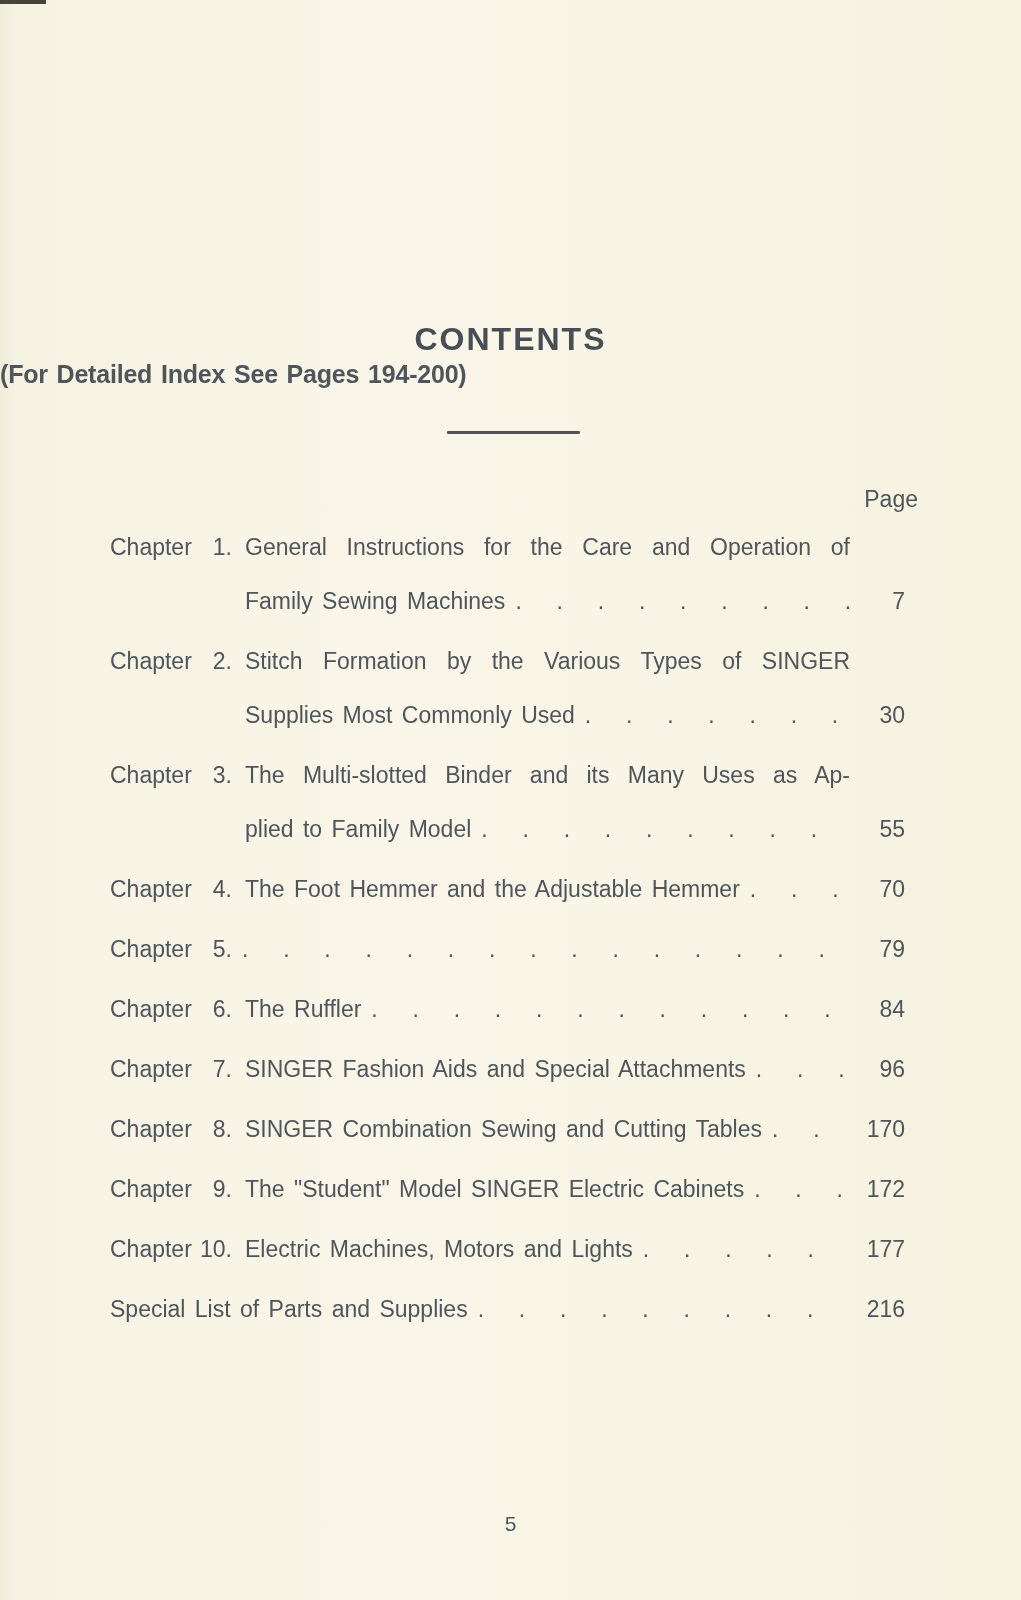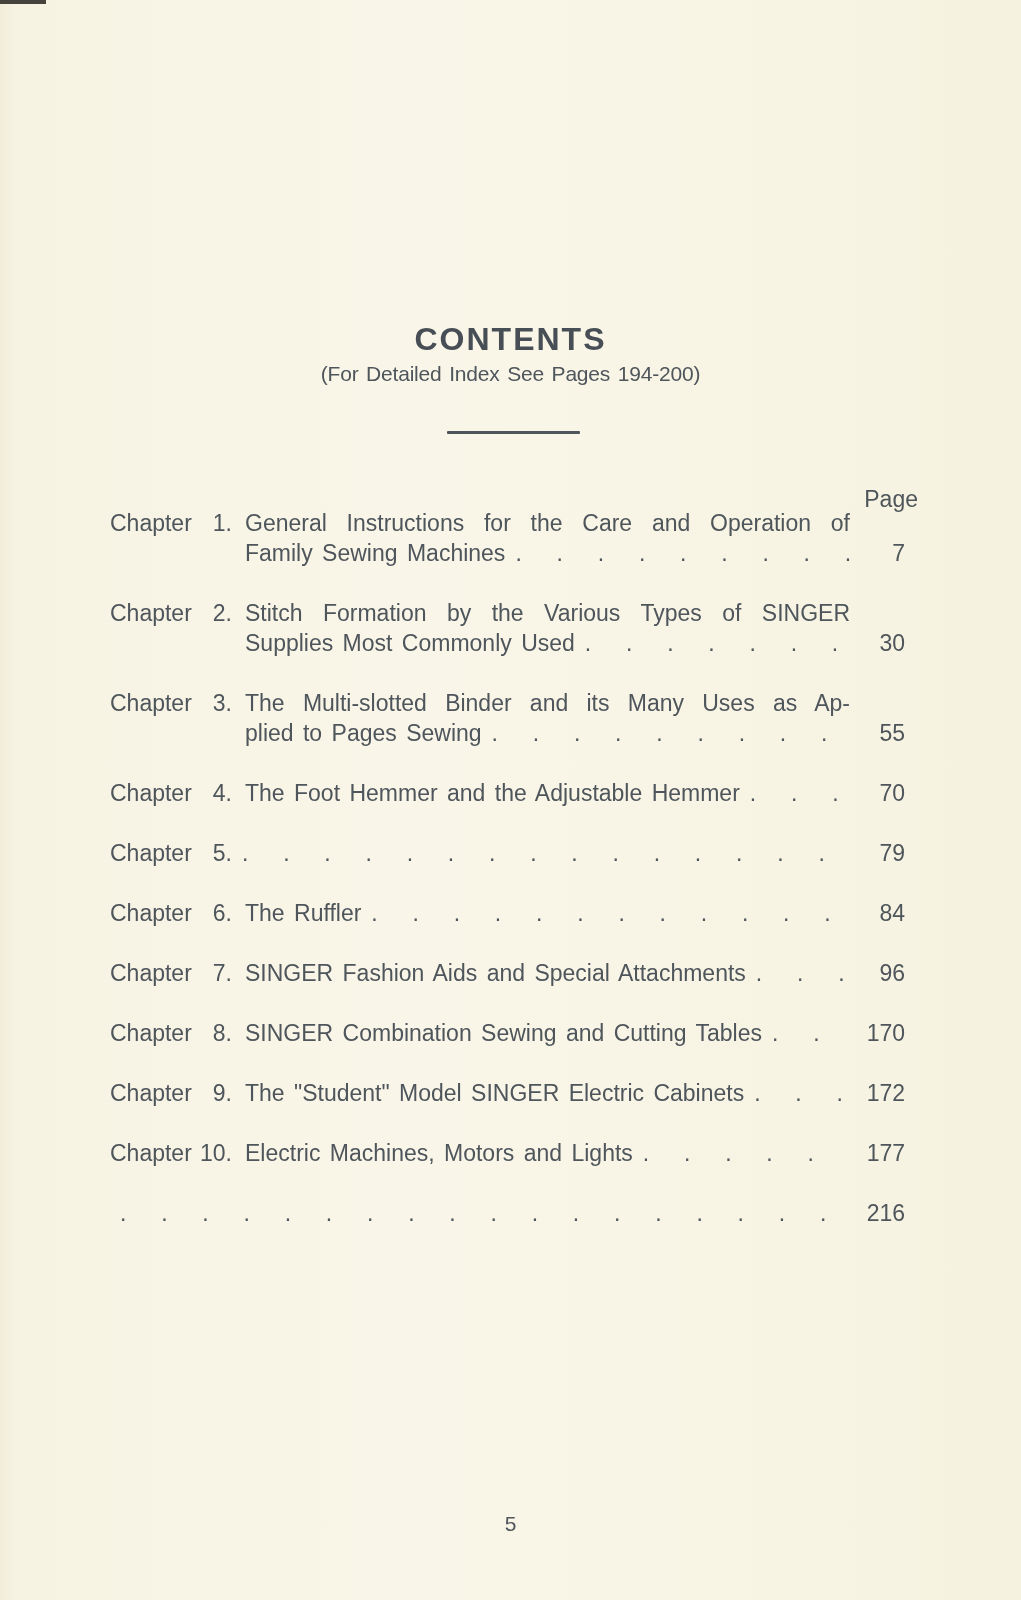--- a/index.html
+++ b/index.html
@@ -14,37 +14,37 @@
     position:absolute;top:0;left:0;width:46px;height:4px;
     background:#26231e;opacity:.85;
   }
   .page-title{
     position:absolute;top:293px;left:0;width:100%;
     text-align:center;font-size:32px;font-weight:bold;
     letter-spacing:2px;color:#474e55;line-height:36px;margin-top:28px;
   }
   .page-subtitle{
     position:absolute;top:360px;left:0;width:100%;
-    text-align:center;font-size:21px;letter-spacing:-0.2px;
-    color:#4e555b;line-height:28px;word-spacing:2px;
+    font-size:25px;letter-spacing:-0.2px;
+    color:#4e555b;line-height:28px;word-spacing:2px;font-weight:bold;
   }
   .divider{
     position:absolute;top:431px;left:447px;width:133px;height:3px;
     background:#4e555b;border-radius:1px;
   }
   .content{
     position:absolute;left:110px;width:795px;top:0;height:1368px;
   }
   .page-col-header{
     position:absolute;top:484px;right:-13px;width:200px;left:auto;
     text-align:right;font-size:23px;line-height:30px;color:#4e555b;
   }
   .toc{position:absolute;top:508px;left:0;right:0;}
   .toc-entry{margin-bottom:30px;}
-  .toc-row{display:flex;align-items:center;font-size:23px;line-height:30px;height:30px;word-spacing:3px;}
+  .toc-row{display:flex;align-items:center;font-size:23px;line-height:30px;height:30px;word-spacing:3px;margin-top:24px;}
   .col-label{flex:none;width:85px;white-space:nowrap;}
   .col-num{flex:none;width:37px;text-align:right;white-space:nowrap;}
   .col-text{padding-left:13px;white-space:nowrap;flex:none;}
   .toc-row.cont .col-text{flex:1 1 auto;white-space:normal;text-align:justify;text-align-last:justify;padding-right:0;}
   .toc-row.cont .col-page{visibility:hidden;}
   .col-leader{
     flex:1 1 0;min-width:0;overflow:hidden;white-space:pre;
     text-align:right;word-spacing:11px;padding:0 14px 0 10px;
     color:#4e555b;
   }
@@ -112,21 +112,21 @@
     <div class="toc-entry">
       <div class="toc-row cont">
         <span class="col-label">Chapter</span>
         <span class="col-num">3.</span>
         <span class="col-text">The Multi-slotted Binder and its Many Uses as Ap-</span>
         <span class="col-page"></span>
       </div>
       <div class="toc-row">
         <span class="col-label"></span>
         <span class="col-num"></span>
-        <span class="col-text">plied to Pages Sewing</span>
+        <span class="col-text">plied to Family Model</span>
         <span class="col-leader">.  .  .  .  .  .  .  .  .  .  .  .  .  .  .  .  .  .  .  .  .  .  .  .  .  .  .  .  .  .</span>
         <span class="col-page">55</span>
       </div>
     </div>
 
     <div class="toc-entry">
       <div class="toc-row">
         <span class="col-label">Chapter</span>
         <span class="col-num">4.</span>
         <span class="col-text">The Foot Hemmer and the Adjustable Hemmer</span>
@@ -189,20 +189,21 @@
         <span class="col-label">Chapter</span>
         <span class="col-num">10.</span>
         <span class="col-text">Electric Machines, Motors and Lights</span>
         <span class="col-leader">.  .  .  .  .  .  .  .  .  .  .  .  .  .  .  .  .  .  .  .  .  .  .  .  .  .  .  .  .  .</span>
         <span class="col-page">177</span>
       </div>
     </div>
 
     <div class="toc-entry">
       <div class="toc-row full">
+        <span class="col-text">Special List of Parts and Supplies</span>
         <span class="col-leader">.  .  .  .  .  .  .  .  .  .  .  .  .  .  .  .  .  .  .  .  .  .  .  .  .  .  .  .  .  .</span>
         <span class="col-page">216</span>
       </div>
     </div>
 
   </div>
 
 
 </div>
 

